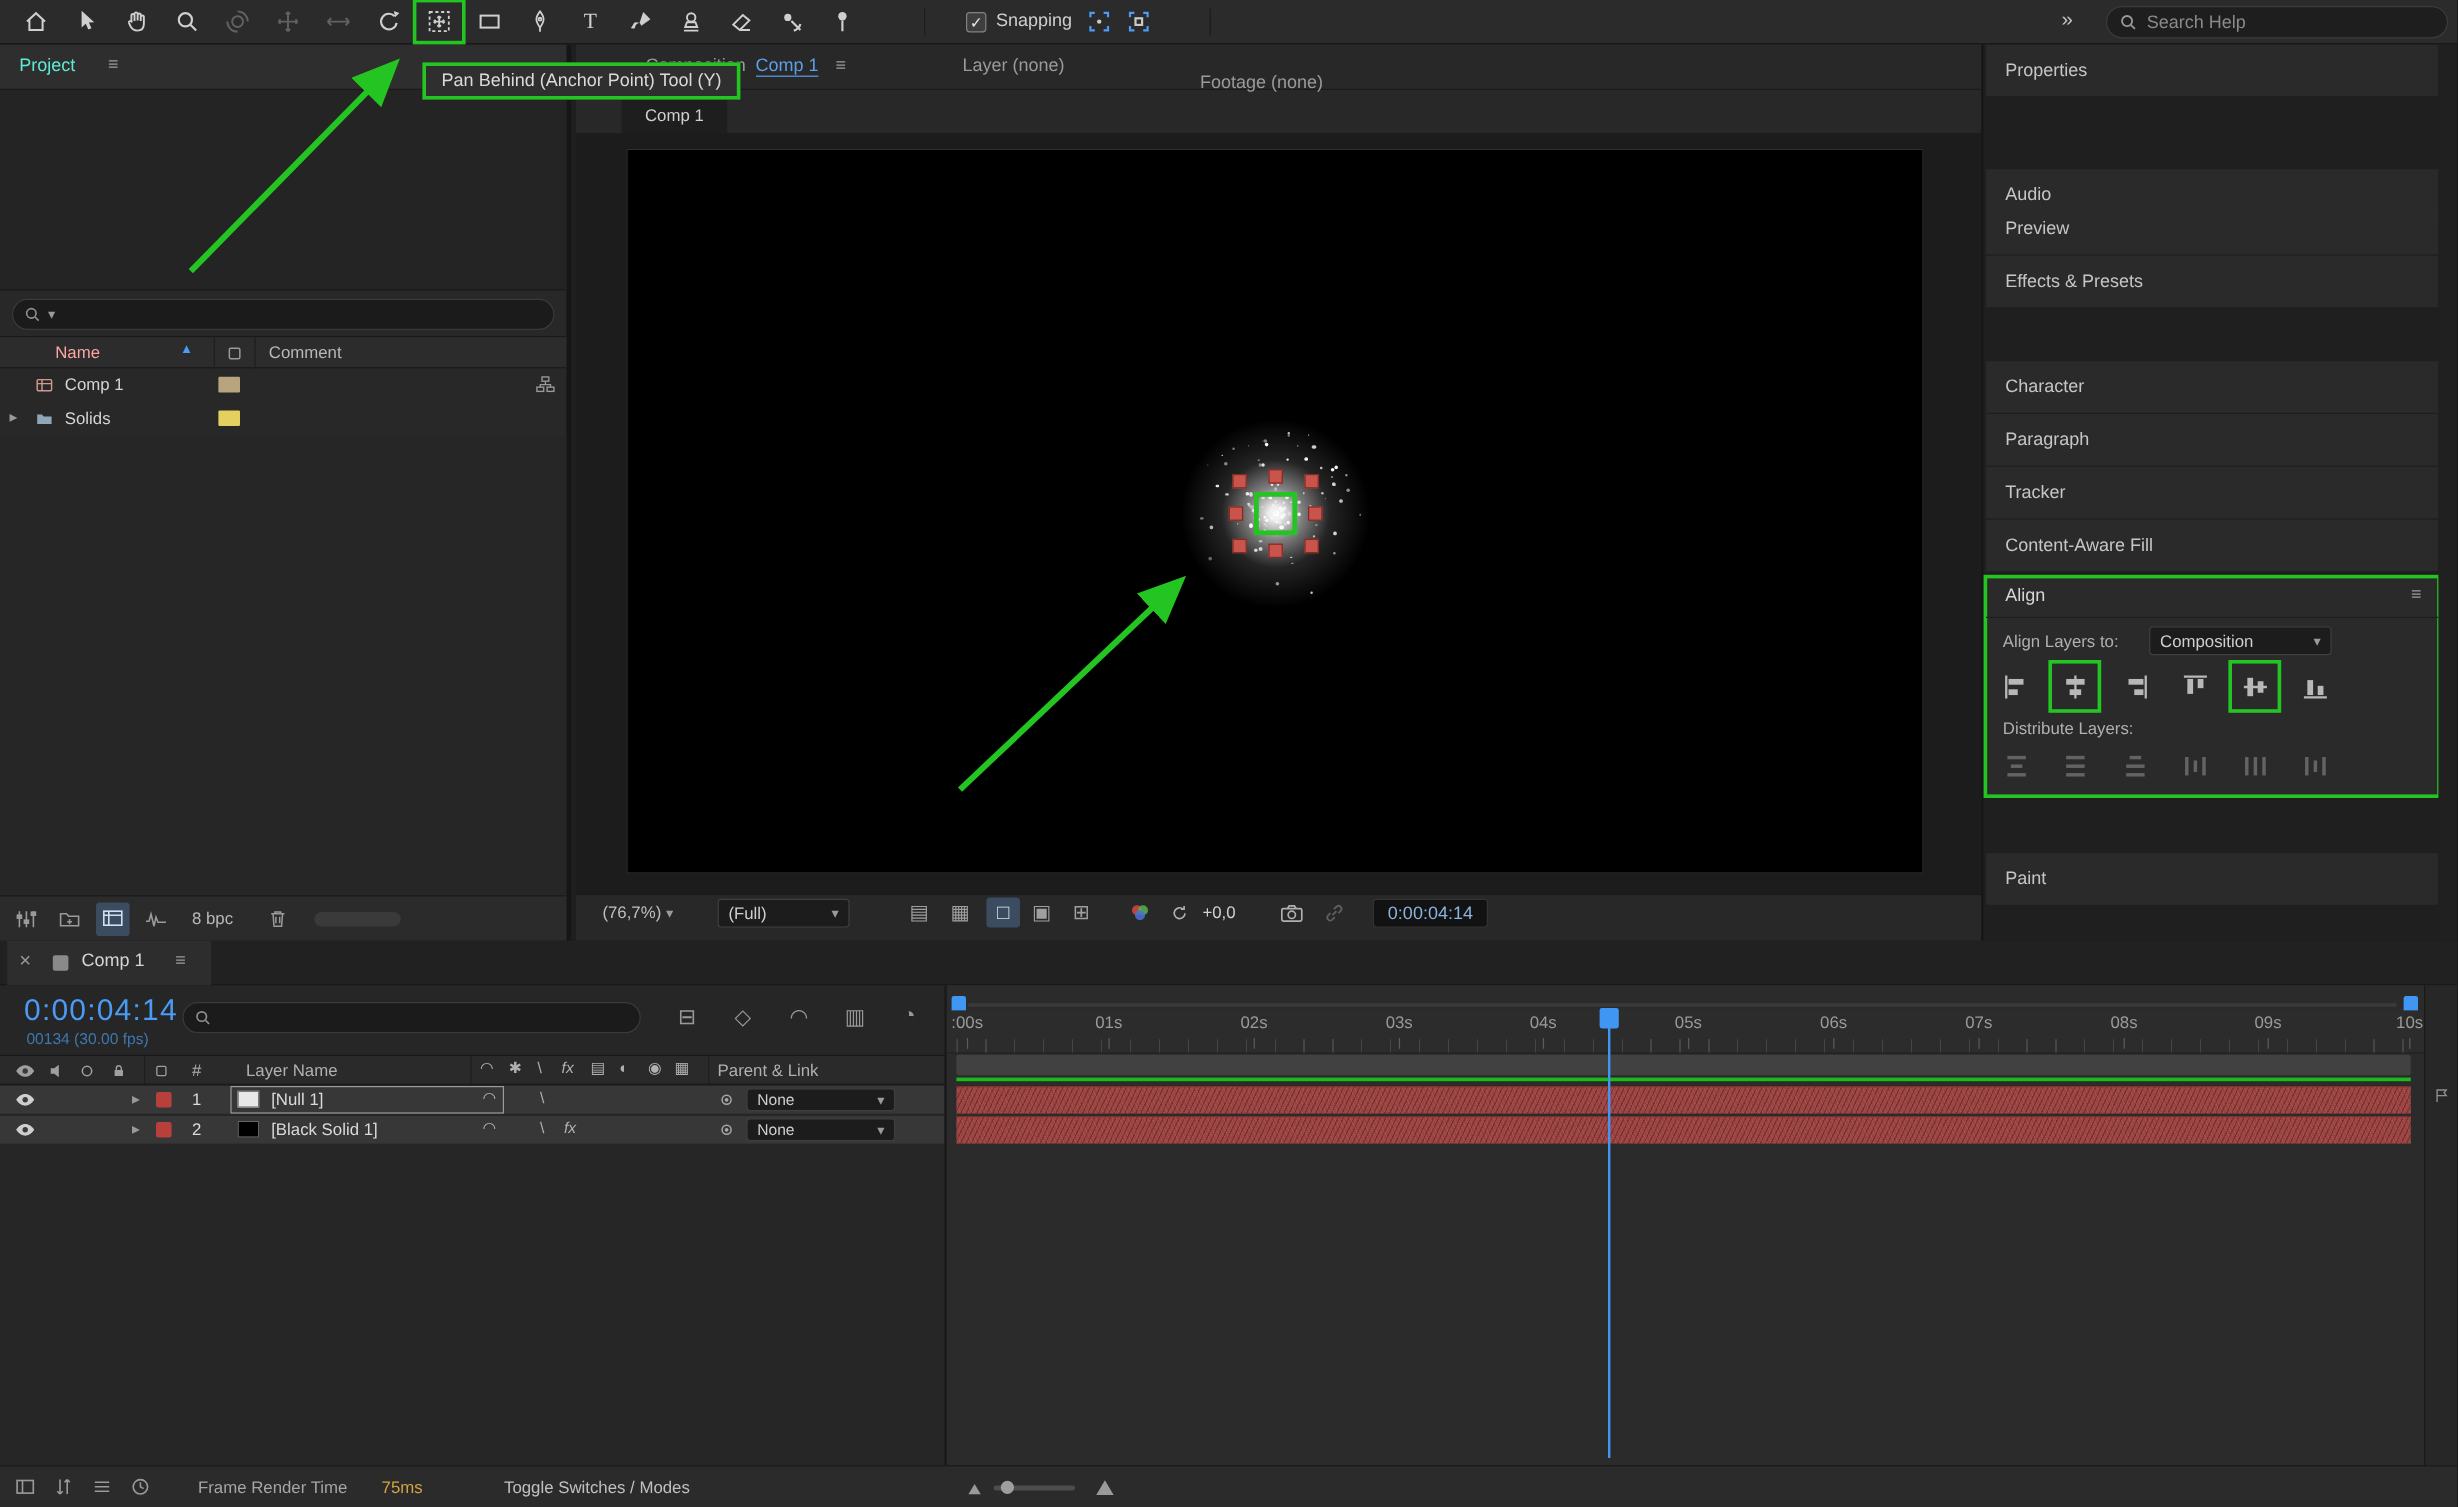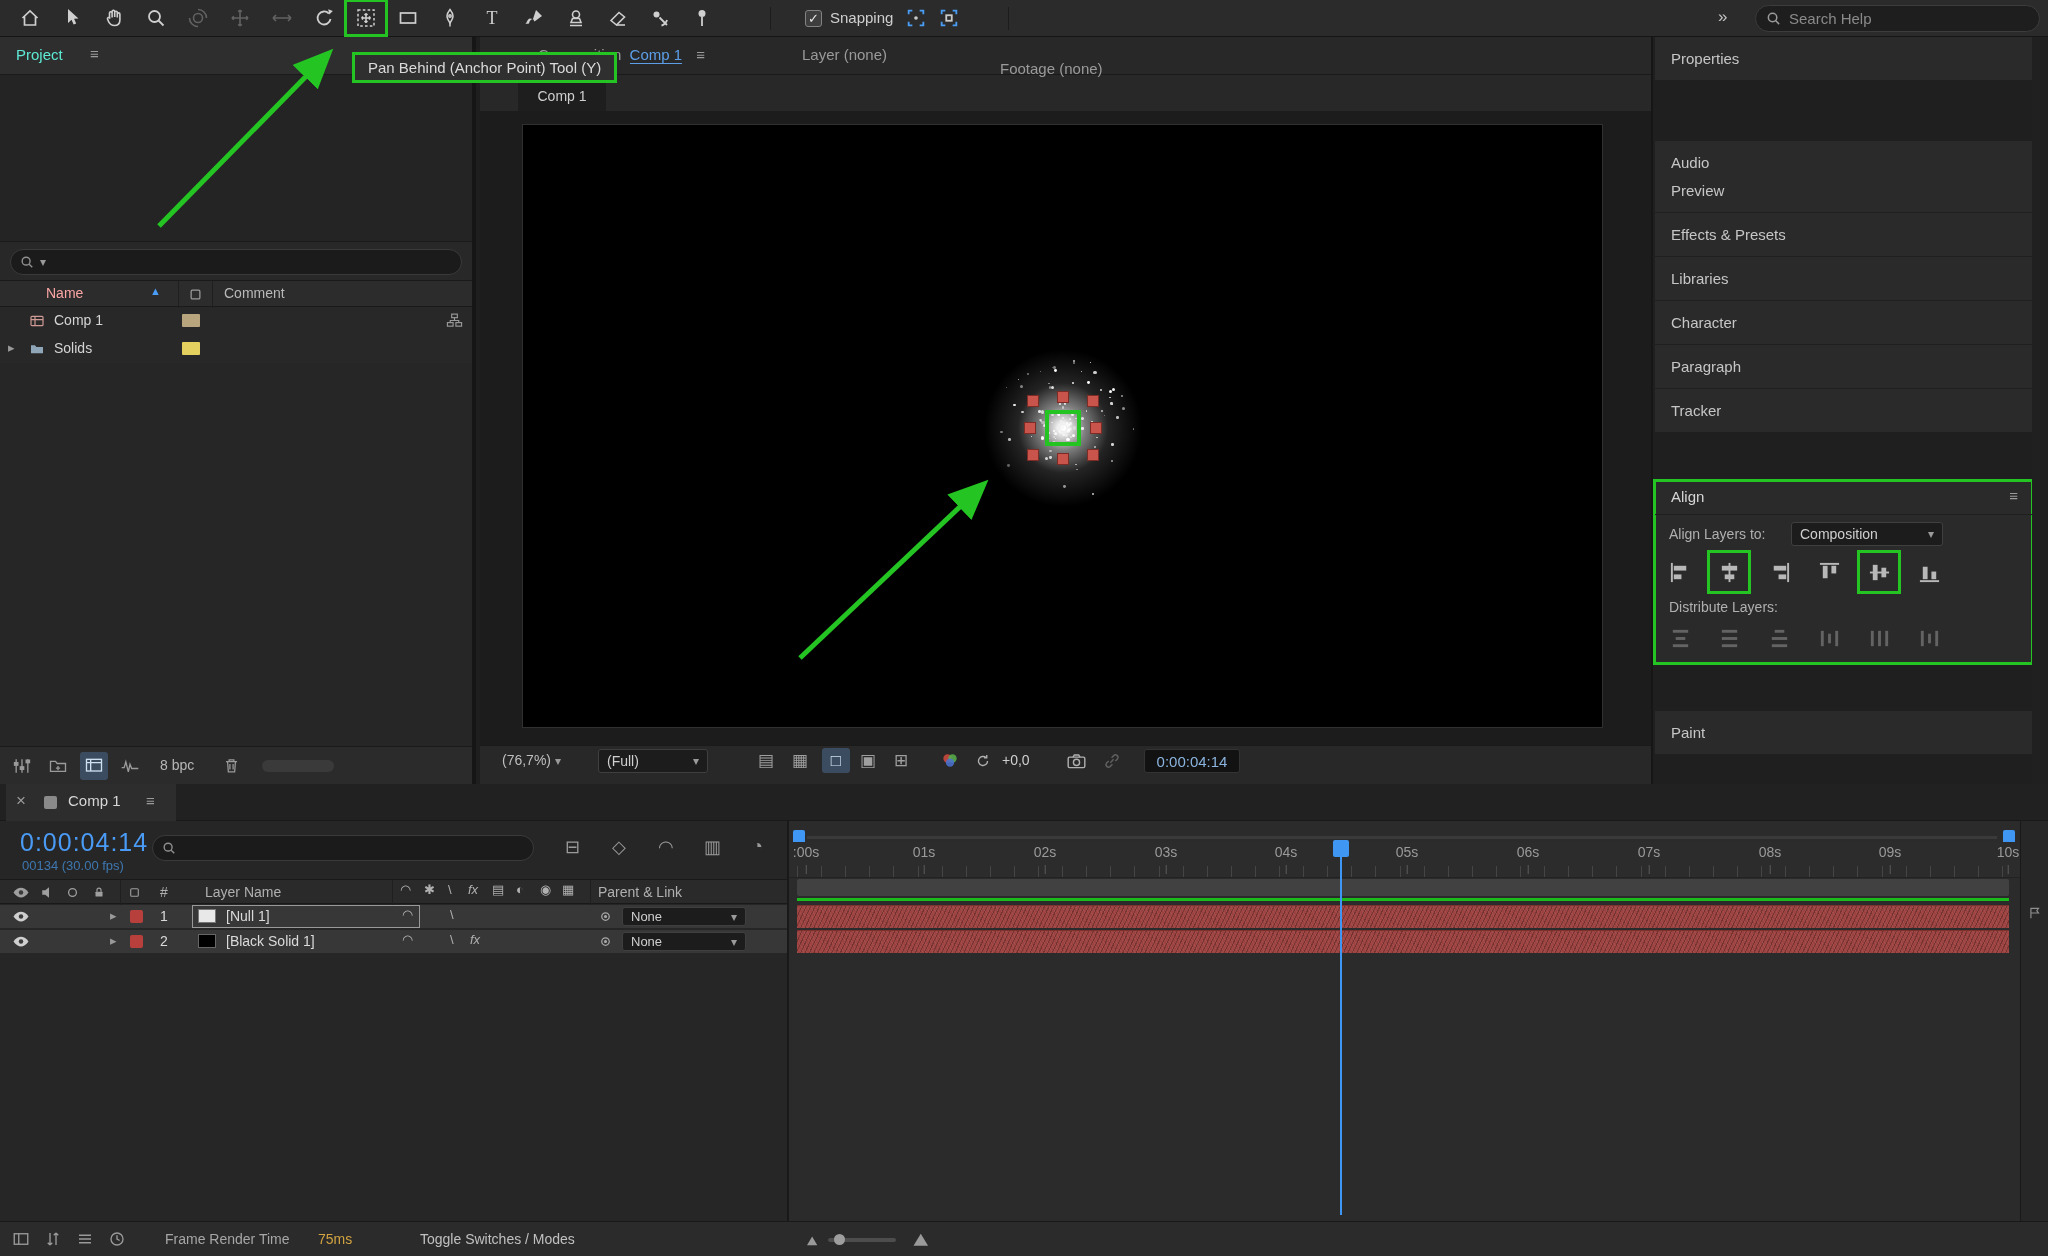--- a/index.html
+++ b/index.html
@@ -468,31 +468,31 @@
       </div>
     <div class="rp-item" style="top:104px">
         <span>Audio</span>
       </div>
     <div class="rp-item" style="top:132px">
         <span>Preview</span>
       </div>
     <div class="rp-item" style="top:176px">
         <span>Effects &amp; Presets</span>
       </div>
-    <div class="rp-item" style="top:220px">
-        <span>Libraries</span>
-      </div>
     <div class="rp-item" style="top:264px">
         <span>Character</span>
       </div>
     <div class="rp-item" style="top:308px">
         <span>Paragraph</span>
       </div>
     <div class="rp-item" style="top:352px">
         <span>Tracker</span>
+      </div>
+    <div class="rp-item" style="top:396px">
+        <span>Content-Aware Fill</span>
       </div>
 
     <div class="abs" style="left:0;top:444px;width:377px;height:182px;background:#2a2a2a;outline:3px solid #24c523;outline-offset:-1px">
       <div class="abs" style="left:0;top:0;width:100%;height:34px;border-bottom:1px solid #1f1f1f">
         <span class="abs" style="left:16px;top:7px;color:#d6d6d6">Align</span>
         <span class="abs" style="right:14px;top:6px;color:#9a9a9a">≡</span>
       </div>
       <span class="abs" style="left:14px;top:45px;font-size:14px;color:#b0b0b0">Align Layers to:</span>
       <div class="ddown abs" style="left:136px;top:41px;width:152px;height:24px;font-size:14px">
           <span>Composition</span>

